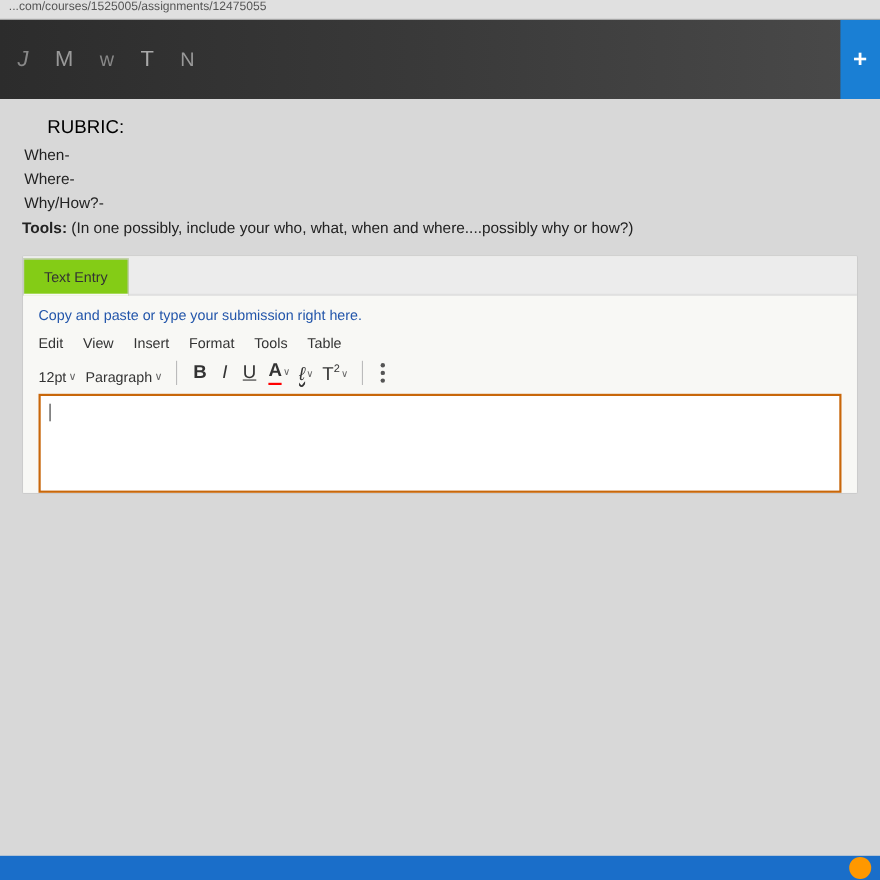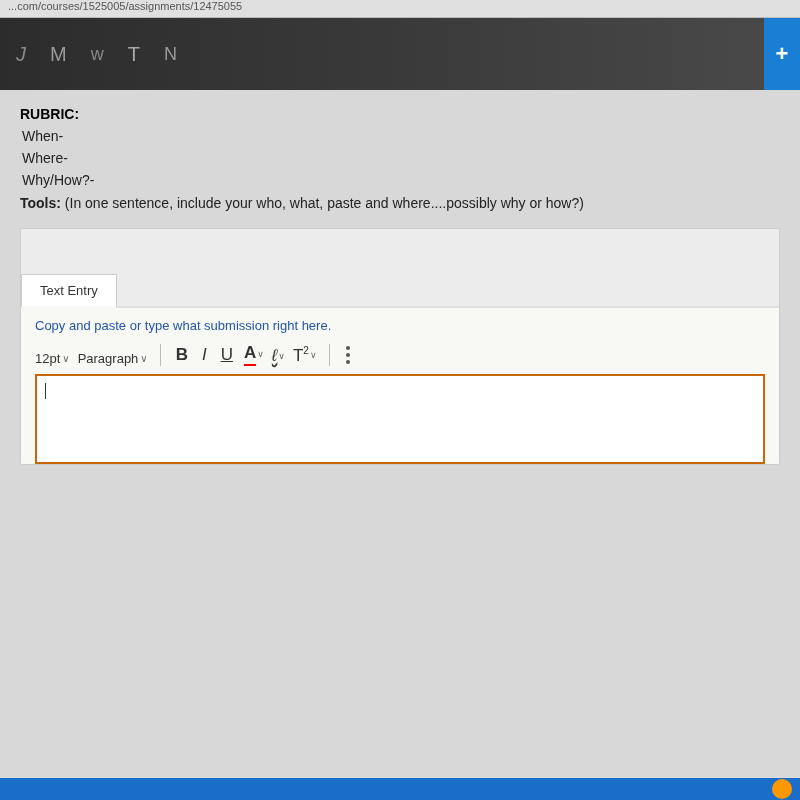--- a/index.html
+++ b/index.html
@@ -68,23 +68,24 @@
       background: #d8d8d8;
       padding: 16px 20px 0 20px;
       min-height: calc(800px - 90px);
     }
 
     .rubric-section {
       margin-bottom: 8px;
     }
 
     .rubric-title {
-      font-weight: bold;
-      font-size: 14px;
+      font-weight: normal;
+      font-size: 17px;
       margin-bottom: 6px;
+      margin-left: 23px;
     }
 
     .rubric-item {
       font-size: 14px;
       color: #222;
       margin-bottom: 6px;
       padding-left: 2px;
     }
 
     .lead-line {
@@ -120,23 +121,22 @@
       border-right: 1px solid #ccc;
       border-bottom: 2px solid transparent;
       background: #f8f8f5;
       cursor: pointer;
       position: relative;
       bottom: -2px;
     }
 
     .tab-item.active {
       border-bottom: 2px solid #f8f8f5;
-      background: #ffffff;
+      background: #84cc16;
       font-weight: normal;
-      margin-top: 43px;
     }
 
     .editor-area {
       background: #f8f8f5;
       padding: 10px 14px 0 14px;
     }
 
     .submission-hint {
       font-size: 13px;
       color: #2255aa;
@@ -329,34 +329,42 @@
 
 <div class="content-area">
 
   <div class="rubric-section">
     <div class="rubric-title">RUBRIC:</div>
     <div class="rubric-item">When-</div>
     <div class="rubric-item">Where-</div>
     <div class="rubric-item">Why/How?-</div>
 
     <div class="lead-line">
-      <span class="lead-label">Tools:</span><span> (In one sentence, include your who, what, paste and where....possibly why or how?)</span>
+      <span class="lead-label">Tools:</span><span> (In one possibly, include your who, what, when and where....possibly why or how?)</span>
     </div>
   </div>
 
   <div class="text-entry-tab-container">
     <div class="tab-bar">
       <div class="tab-item active">
         <span>Text Entry</span>
       </div>
     </div>
 
     <div class="editor-area">
-      <div class="submission-hint">Copy and paste or type what submission right here.</div>
-
+      <div class="submission-hint">Copy and paste or type your submission right here.</div>
+
+      <div class="menu-bar">
+        <span class="menu-item">Edit</span>
+        <span class="menu-item">View</span>
+        <span class="menu-item">Insert</span>
+        <span class="menu-item">Format</span>
+        <span class="menu-item">Tools</span>
+        <span class="menu-item">Table</span>
+      </div>
 
       <div class="toolbar">
         <div class="toolbar-select">
           <span>12pt</span>
           <span class="chevron">∨</span>
         </div>
 
         <div class="toolbar-select">
           <span>Paragraph</span>
           <span class="chevron">∨</span>

